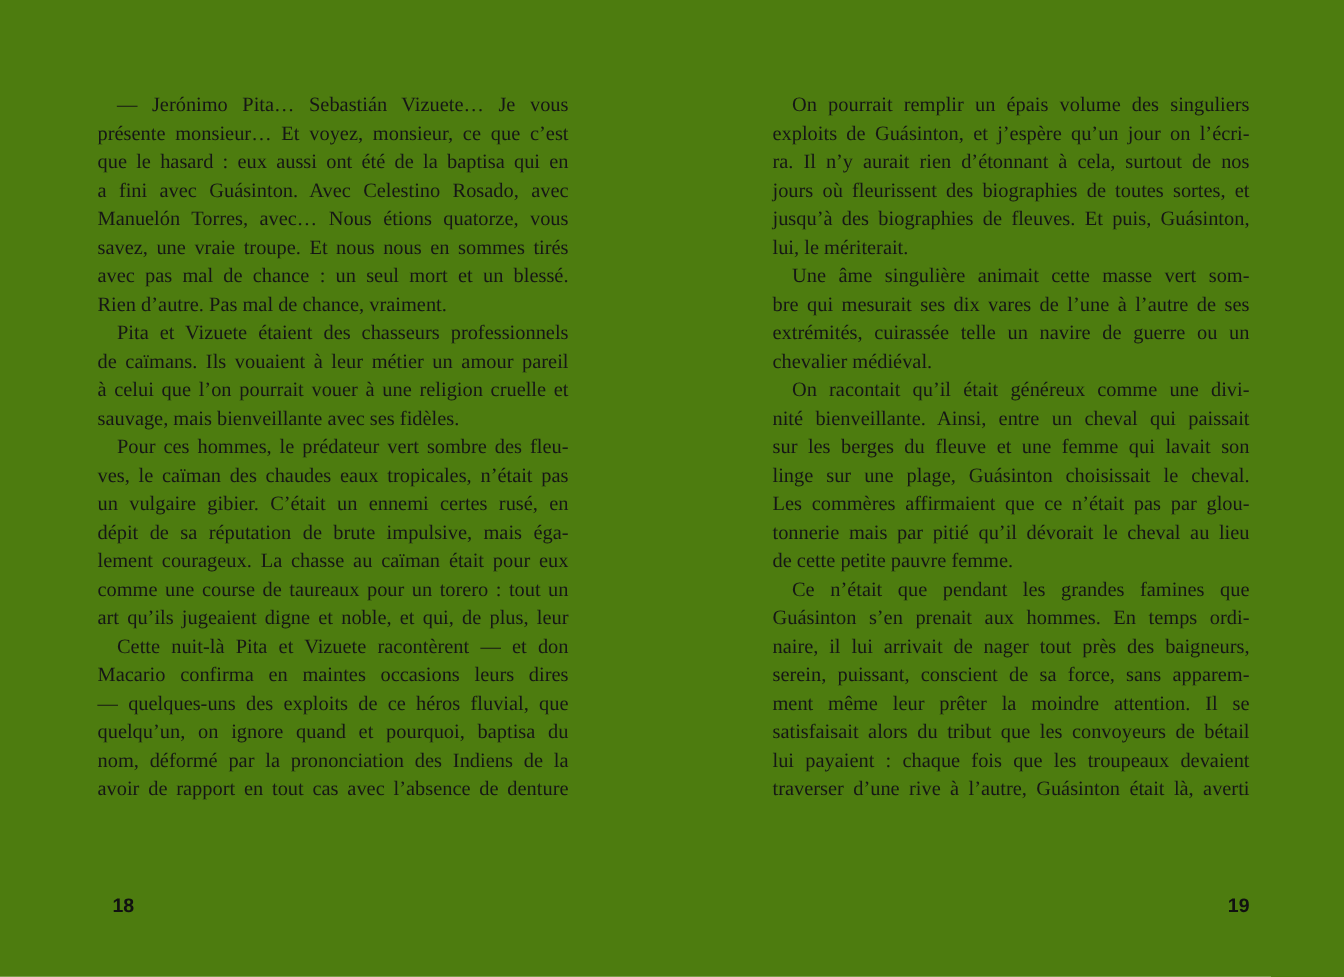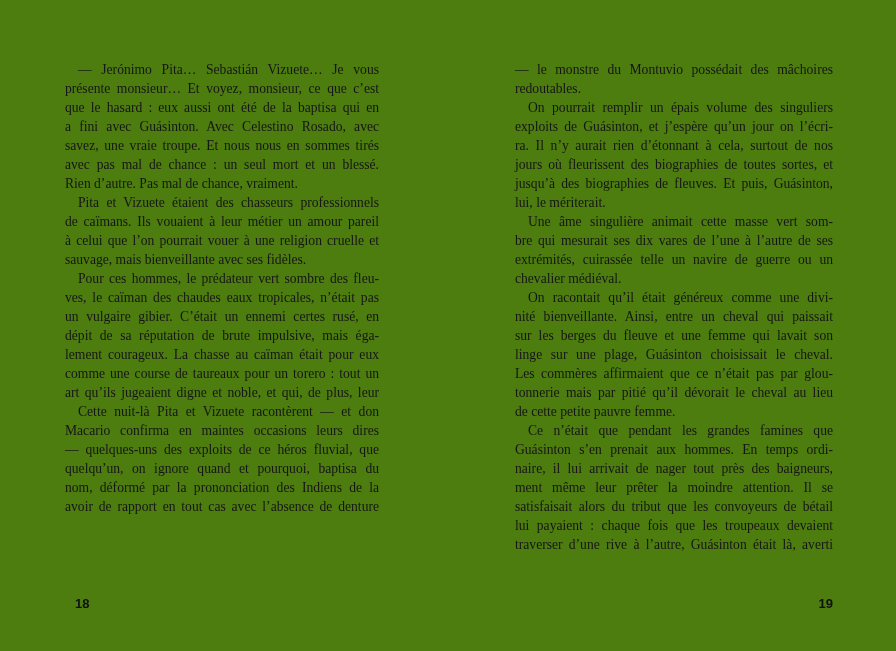--- a/index.html
+++ b/index.html
@@ -49,20 +49,21 @@
 
 <div class="screen">
 
   <section class="page page-left">
     <div class="text-block">
         <div class="para">
           <div class="line indent">— Jerónimo Pita… Sebastián Vizuete… Je vous</div>
           <div class="line">présente monsieur… Et voyez, monsieur, ce que c’est</div>
           <div class="line">que le hasard : eux aussi ont été de la baptisa qui en</div>
           <div class="line">a fini avec Guásinton. Avec Celestino Rosado, avec</div>
+          <div class="line">Manuelón Torres, avec… Nous étions quatorze, vous</div>
           <div class="line">savez, une vraie troupe. Et nous nous en sommes tirés</div>
           <div class="line">avec pas mal de chance : un seul mort et un blessé.</div>
           <div class="line last">Rien d’autre. Pas mal de chance, vraiment.</div>
         </div>
         <div class="para">
           <div class="line indent">Pita et Vizuete étaient des chasseurs professionnels</div>
           <div class="line">de caïmans. Ils vouaient à leur métier un amour pareil</div>
           <div class="line">à celui que l’on pourrait vouer à une religion cruelle et</div>
           <div class="line last">sauvage, mais bienveillante avec ses fidèles.</div>
         </div>
@@ -83,24 +84,20 @@
           <div class="line">nom, déformé par la prononciation des Indiens de la</div>
           <div class="line">avoir de rapport en tout cas avec l’absence de denture</div>
         </div>
       </div>
     <div class="folio folio-left">18</div>
   </section>
 
   <section class="page page-right">
     <div class="text-block">
         <div class="para">
-          <div class="line">— le monstre du Montuvio possédait des mâchoires</div>
-          <div class="line last">redoutables.</div>
-        </div>
-        <div class="para">
           <div class="line indent">On pourrait remplir un épais volume des singuliers</div>
           <div class="line">exploits de Guásinton, et j’espère qu’un jour on l’écri-</div>
           <div class="line">ra. Il n’y aurait rien d’étonnant à cela, surtout de nos</div>
           <div class="line">jours où fleurissent des biographies de toutes sortes, et</div>
           <div class="line">jusqu’à des biographies de fleuves. Et puis, Guásinton,</div>
           <div class="line last">lui, le mériterait.</div>
         </div>
         <div class="para">
           <div class="line indent">Une âme singulière animait cette masse vert som-</div>
           <div class="line">bre qui mesurait ses dix vares de l’une à l’autre de ses</div>
@@ -113,20 +110,21 @@
           <div class="line">sur les berges du fleuve et une femme qui lavait son</div>
           <div class="line">linge sur une plage, Guásinton choisissait le cheval.</div>
           <div class="line">Les commères affirmaient que ce n’était pas par glou-</div>
           <div class="line">tonnerie mais par pitié qu’il dévorait le cheval au lieu</div>
           <div class="line last">de cette petite pauvre femme.</div>
         </div>
         <div class="para">
           <div class="line indent">Ce n’était que pendant les grandes famines que</div>
           <div class="line">Guásinton s’en prenait aux hommes. En temps ordi-</div>
           <div class="line">naire, il lui arrivait de nager tout près des baigneurs,</div>
+          <div class="line">serein, puissant, conscient de sa force, sans apparem-</div>
           <div class="line">ment même leur prêter la moindre attention. Il se</div>
           <div class="line">satisfaisait alors du tribut que les convoyeurs de bétail</div>
           <div class="line">lui payaient : chaque fois que les troupeaux devaient</div>
           <div class="line">traverser d’une rive à l’autre, Guásinton était là, averti</div>
         </div>
       </div>
     <div class="folio folio-right">19</div>
   </section>
 
 </div>

